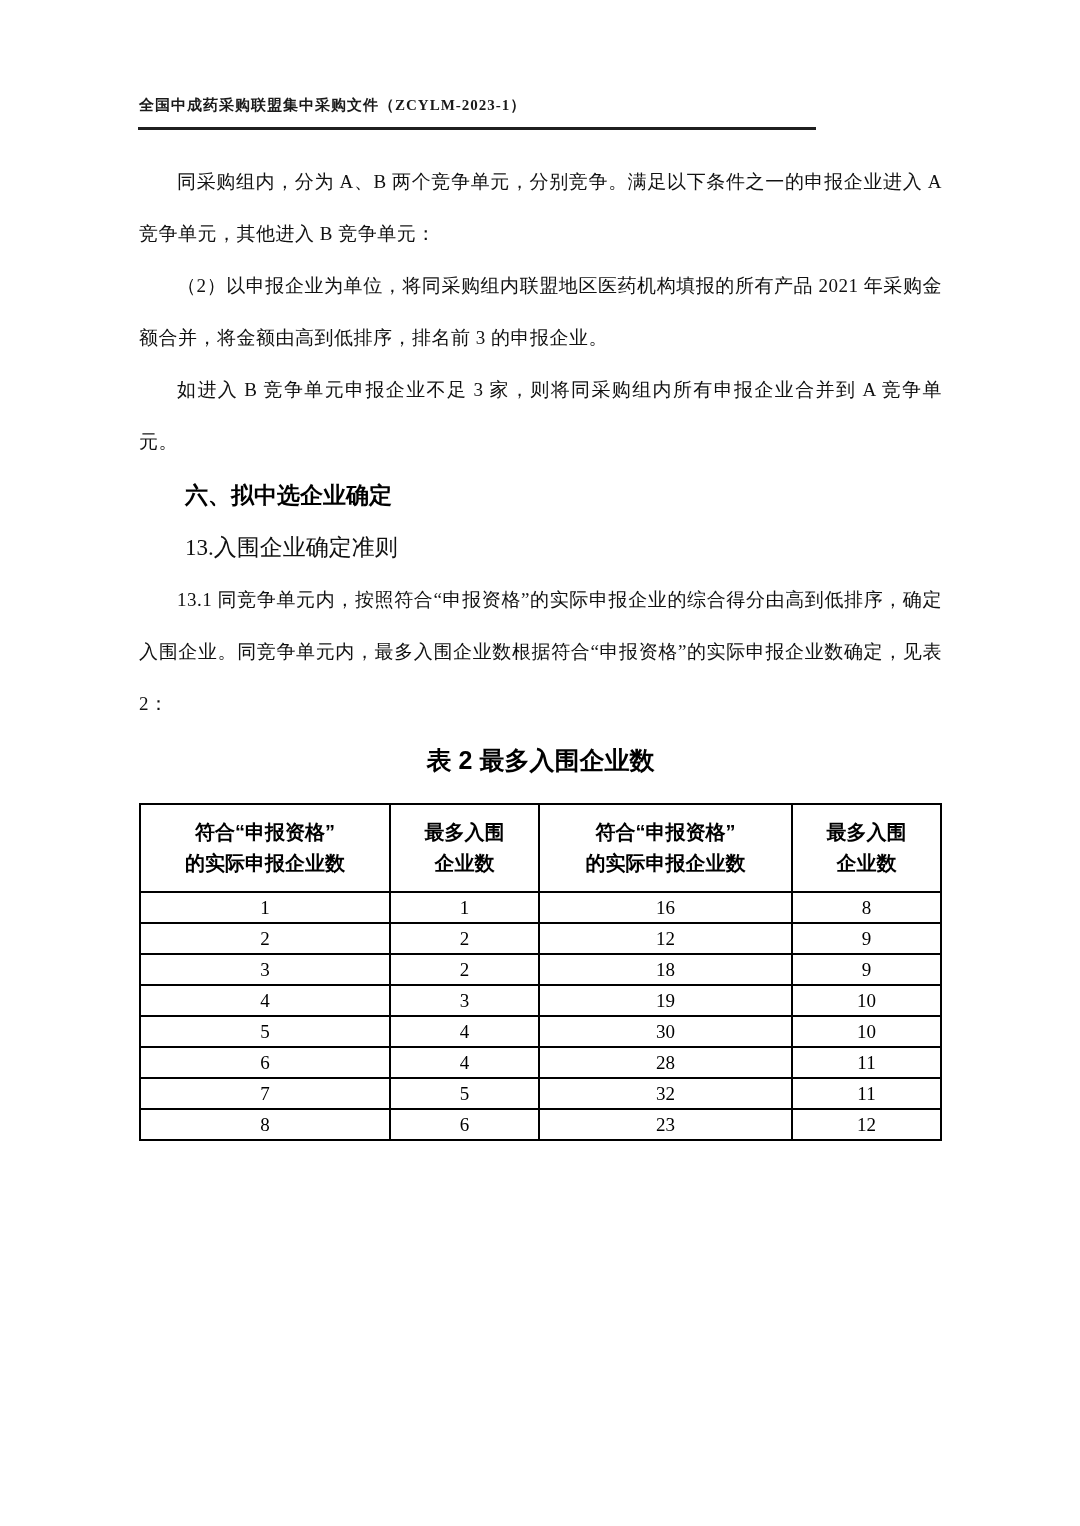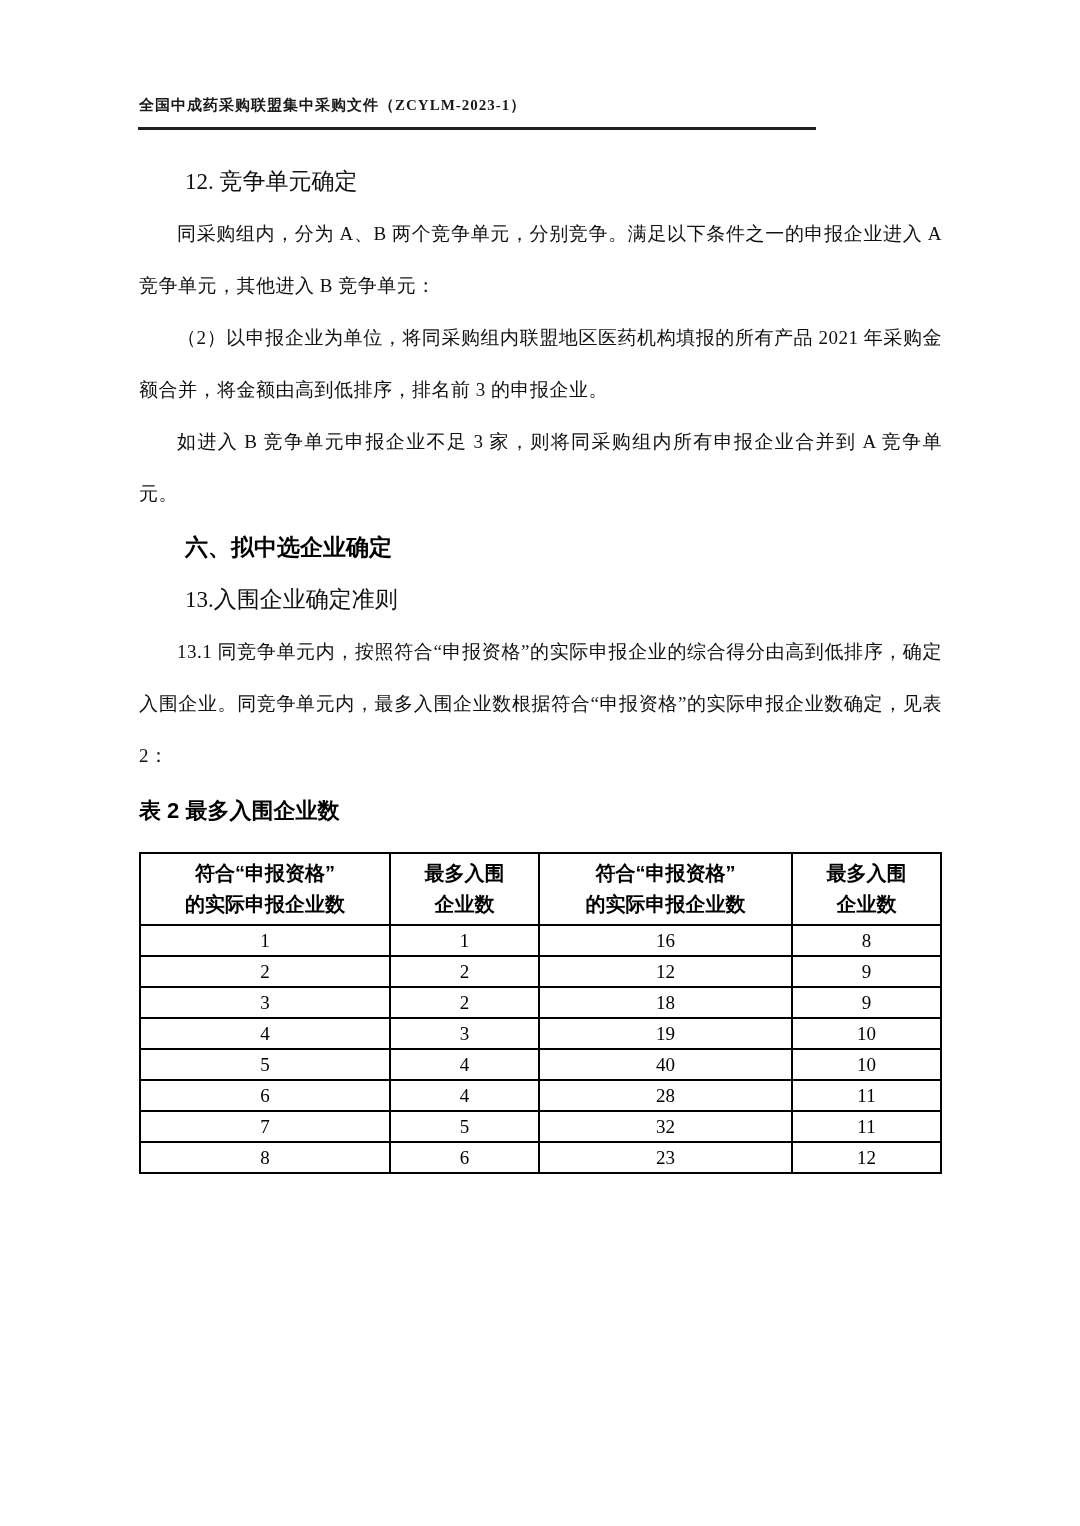--- a/index.html
+++ b/index.html
@@ -57,41 +57,42 @@
     font-family: "Liberation Sans", sans-serif;
     font-weight: bold;
     font-size: 23px;
     line-height: 54px;
     text-indent: 2em;
     color: #000;
   }
   .table-title {
     font-family: "Liberation Sans", sans-serif;
     font-weight: bold;
-    font-size: 22px;
+    font-size: 25px;
+    text-align: center;
     margin: 14px 0 26px 0;
     color: #000;
   }
   table.max-table {
     width: 100%;
     border-collapse: collapse;
     table-layout: fixed;
   }
   table.max-table th,
   table.max-table td {
     border: 2px solid #000;
     text-align: center;
     vertical-align: middle;
   }
   table.max-table th {
     font-family: "Liberation Sans", sans-serif;
     font-weight: bold;
     font-size: 20px;
     line-height: 31px;
-    padding: 4px 2px;
+    padding: 12px 2px;
     white-space: pre-line;
   }
   table.max-table td {
     font-size: 19px;
     height: 29px;
     line-height: 29px;
     font-family: "Liberation Serif", serif;
   }
   .page-number {
     position: absolute;
@@ -109,21 +110,20 @@
 <body>
 
 <div class="page">
 
   <div class="header">全国中成药采购联盟集中采购文件（ZCYLM-2023-1）</div>
 
   <div class="header-rule"></div>
 
   <div class="content">
 
-    <p class="heading-kai">12. 竞争单元确定</p>
 
     <p class="para">同采购组内，分为 A、B 两个竞争单元，分别竞争。满足以下条件之一的申报企业进入 A 竞争单元，其他进入 B 竞争单元：</p>
 
 
     <p class="para">（2）以申报企业为单位，将同采购组内联盟地区医药机构填报的所有产品 2021 年采购金额合并，将金额由高到低排序，排名前 3 的申报企业。</p>
 
     <p class="para">如进入 B 竞争单元申报企业不足 3 家，则将同采购组内所有申报企业合并到 A 竞争单元。</p>
 
     <p class="heading-bold">六、拟中选企业确定</p>
 
@@ -173,21 +173,21 @@
           </tr>
           <tr>
             <td>4</td>
             <td>3</td>
             <td>19</td>
             <td>10</td>
           </tr>
           <tr>
             <td>5</td>
             <td>4</td>
-            <td>40</td>
+            <td>30</td>
             <td>10</td>
           </tr>
           <tr>
             <td>6</td>
             <td>4</td>
             <td>28</td>
             <td>11</td>
           </tr>
           <tr>
             <td>7</td>

